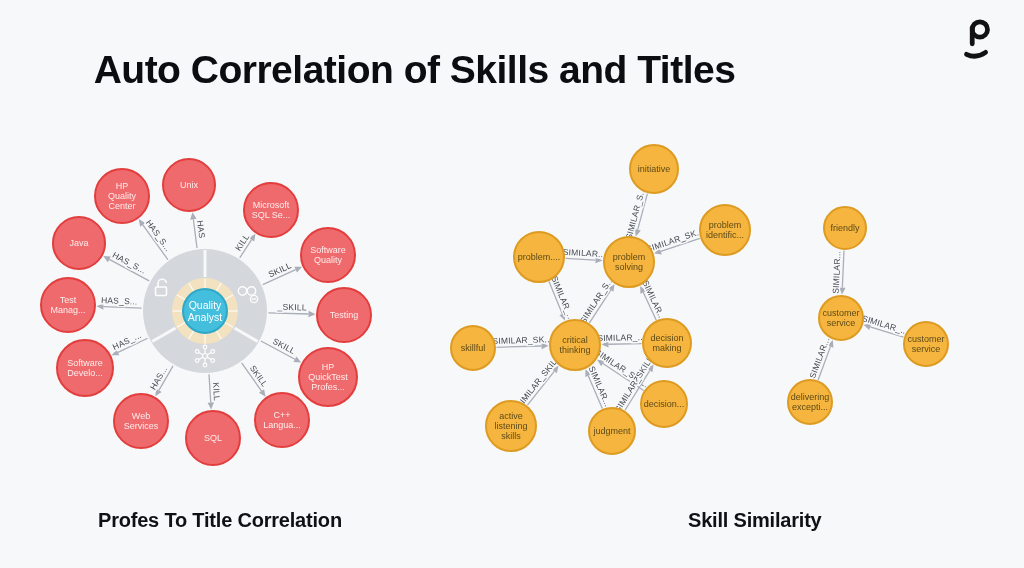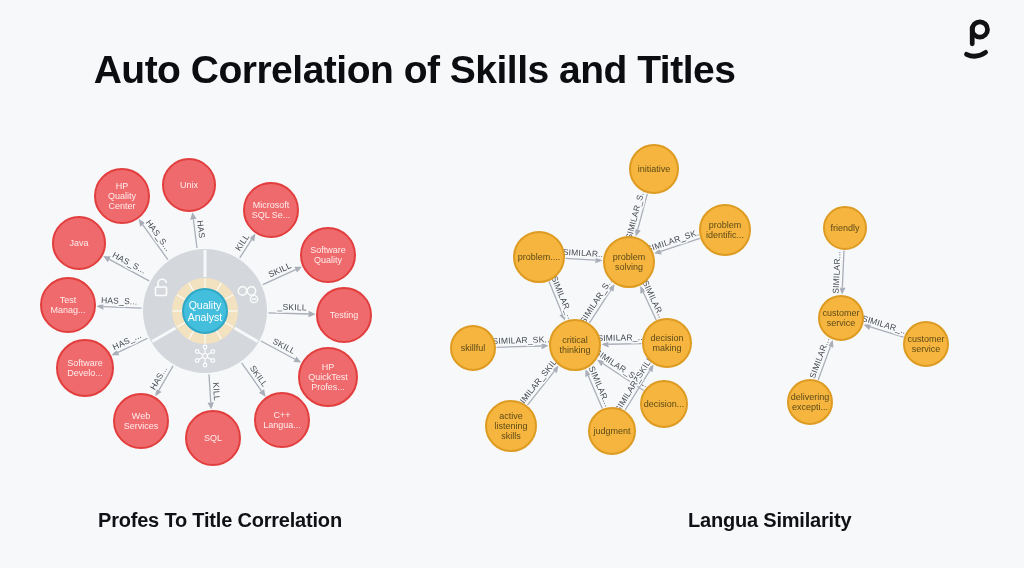--- a/index.html
+++ b/index.html
@@ -274,13 +274,13 @@
         <text text-anchor="middle" fill="#5e4b18" font-size="9"><tspan x="926" y="342.10999999999996">customer</tspan><tspan x="926" y="352.18999999999994">service</tspan></text>
       </g>
       <g>
         <circle cx="810" cy="402" r="22" fill="#f5b53f" stroke="#dd9b21" stroke-width="2"></circle>
         <text text-anchor="middle" fill="#5e4b18" font-size="9"><tspan x="810" y="400.10999999999996">delivering</tspan><tspan x="810" y="410.18999999999994">excepti...</tspan></text>
       </g>
     </g>
   </svg>
 
 <div class="caption caption-left">Profes To Title Correlation</div>
-<div class="caption caption-right">Langua Similarity</div>
+<div class="caption caption-right">Skill Similarity</div>
 
 </body></html>

